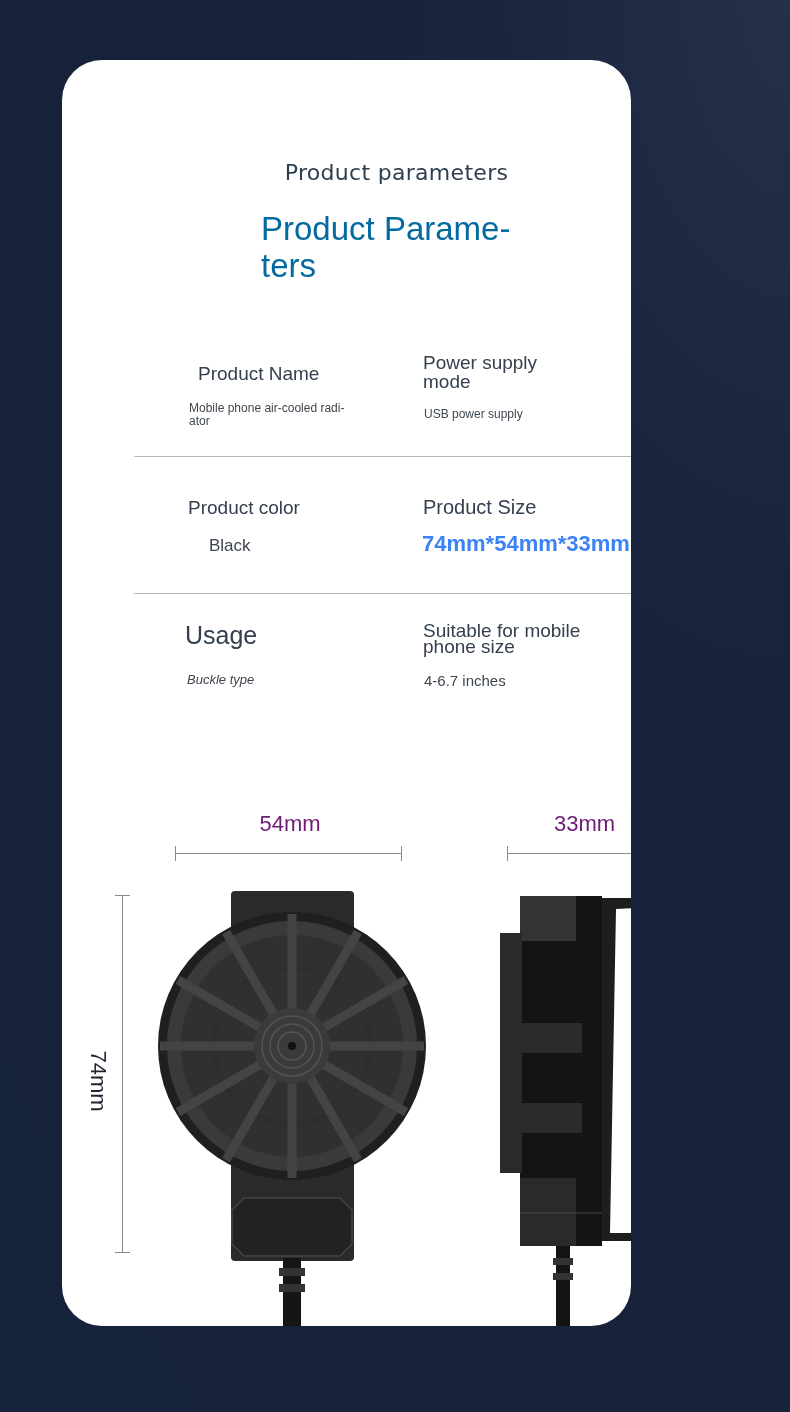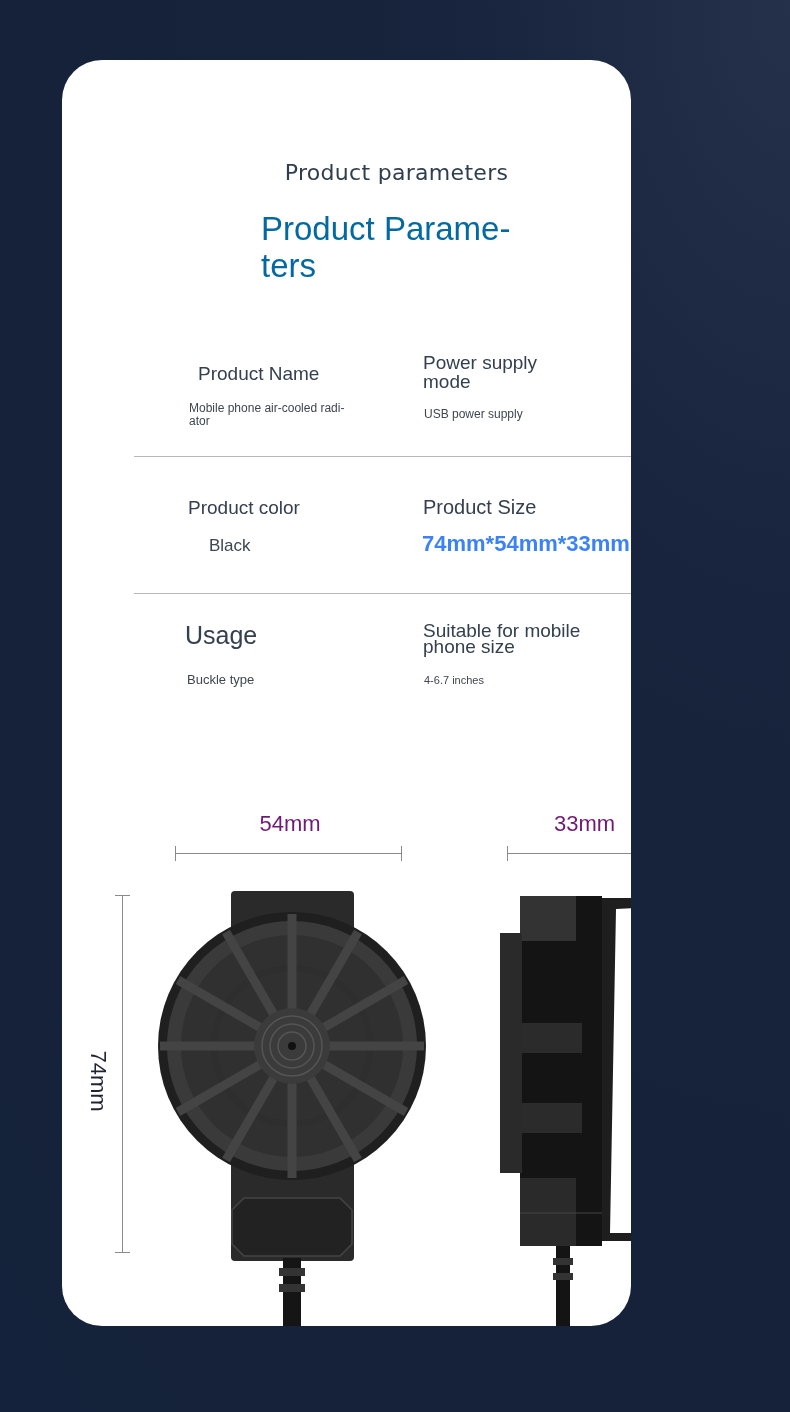--- a/index.html
+++ b/index.html
@@ -18,21 +18,21 @@
     left: 0; width: 669px; top: 100px; text-align: center;
     font-family: "DejaVu Sans", sans-serif; font-size: 22px; color: #2f3e4e; letter-spacing: 0.3px;
   }
   .title {
     left: 199px; top: 150px; width: 280px; font-size: 33px; line-height: 37px; color: #0369a1;
   }
   .label { font-size: 19px; color: #344050; line-height: 19px; }
   .label.big { font-size: 25px; }
   .value { font-size: 12px; color: #3e4650; line-height: 13px; }
   .value.mid { font-size: 17px; margin-left: 24px; }
-  .value.med { font-size: 11px; }
+  .value.med { font-size: 15px; }
   .value.bold { font-size: 22px; font-weight: bold; color: #3b82f6; }
   .divider { height: 1px; background: #b8b8b8; left: 72px; width: 529px; }
   .note { left: 0; width: 669px; text-align: center; font-size: 10px; color: #cfcfcf; }
   .dim-label { font-size: 22px; color: #701a75; font-weight: 500; text-align: center; }
   .ruler-h { height: 1px; background: #8a8a8a; }
   .ruler-h::before, .ruler-h::after { content: ""; position: absolute; top: -7px; width: 1px; height: 15px; background: #8a8a8a; }
   .ruler-h::before { left: 0; } .ruler-h::after { right: 0; }
   .ruler-v { width: 1px; background: #8a8a8a; }
   .ruler-v::before, .ruler-v::after { content: ""; position: absolute; left: -7px; height: 1px; width: 15px; background: #8a8a8a; }
   .ruler-v::before { top: 0; } .ruler-v::after { bottom: 0; }
@@ -54,21 +54,21 @@
   <div class="abs value" style="left:362px; top:348px;">USB power supply</div>
   <div class="abs divider" style="top:396px;"></div>
 
   <div class="abs label" style="left:126px; top:438px;">Product color</div>
   <div class="abs value mid" style="left:123px; top:479px;">Black</div>
   <div class="abs label" style="left:361px; top:438px; font-size:20px;">Product Size</div>
   <div class="abs value bold" style="left:360px; top:477px;">74mm*54mm*33mm</div>
   <div class="abs divider" style="top:533px;"></div>
 
   <div class="abs label big" style="left:123px; top:566px;">Usage</div>
-  <div class="abs value" style="left:125px; top:613px; font-size:13px;">Buckle type</div>
+  <div class="abs value" style="left:125px; top:613px; font-size:13px;font-style:italic;">Buckle type</div>
   <div class="abs label" style="left:361px; top:563px; line-height:16px; white-space:pre-line;">Suitable for mobile
 phone size</div>
   <div class="abs value med" style="left:362px; top:614px;">4-6.7 inches</div>
 
 
   <div class="abs dim-label" style="left:113px; top:751px; width:230px;">54mm</div>
   <div class="abs ruler-h" style="left:113px; top:793px; width:227px;"></div>
   <div class="abs dim-label" style="left:445px; top:751px; width:155px;">33mm</div>
   <div class="abs ruler-h" style="left:445px; top:793px; width:155px;"></div>
   <div class="abs ruler-v" style="left:60px; top:835px; height:358px;"></div>

